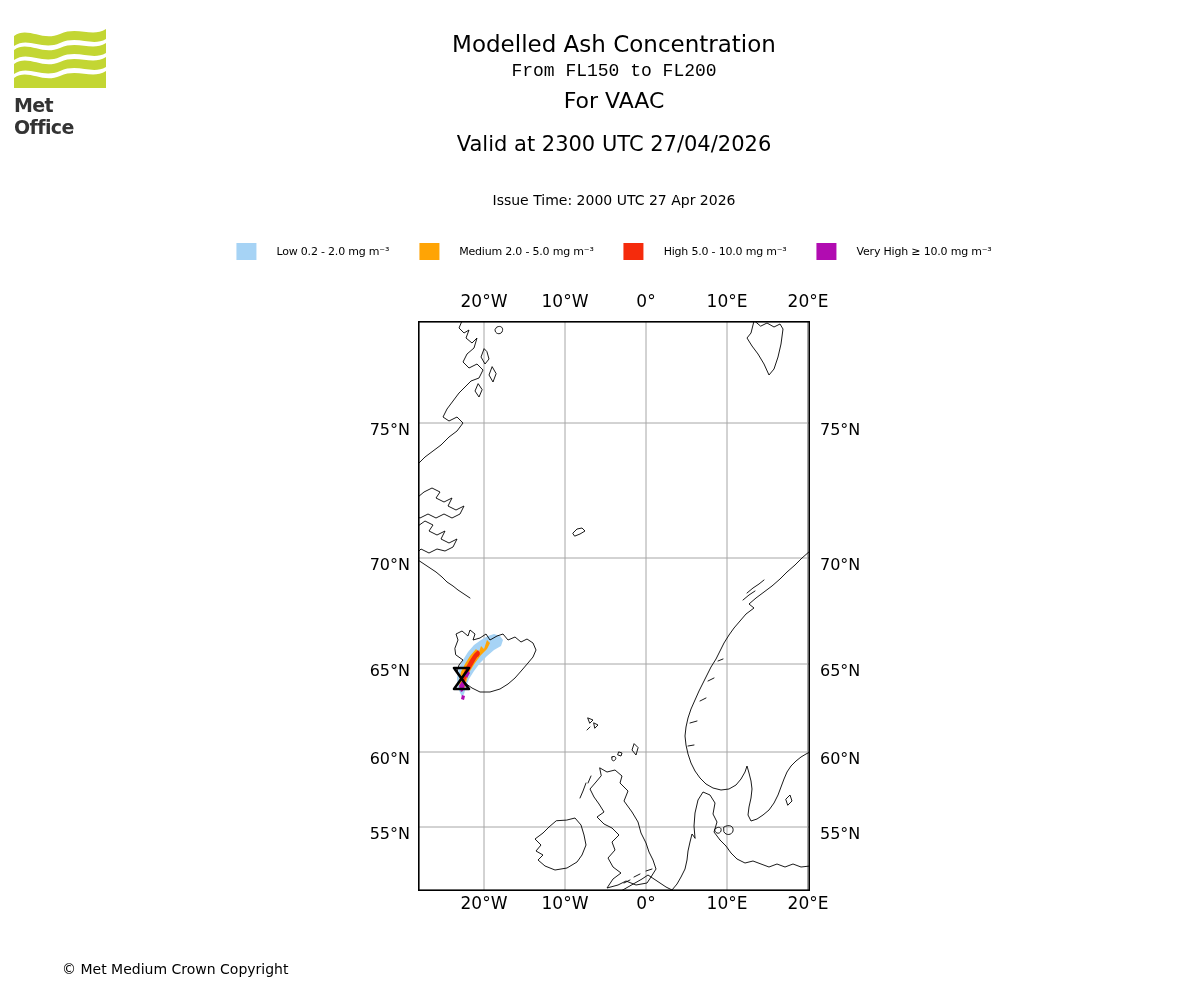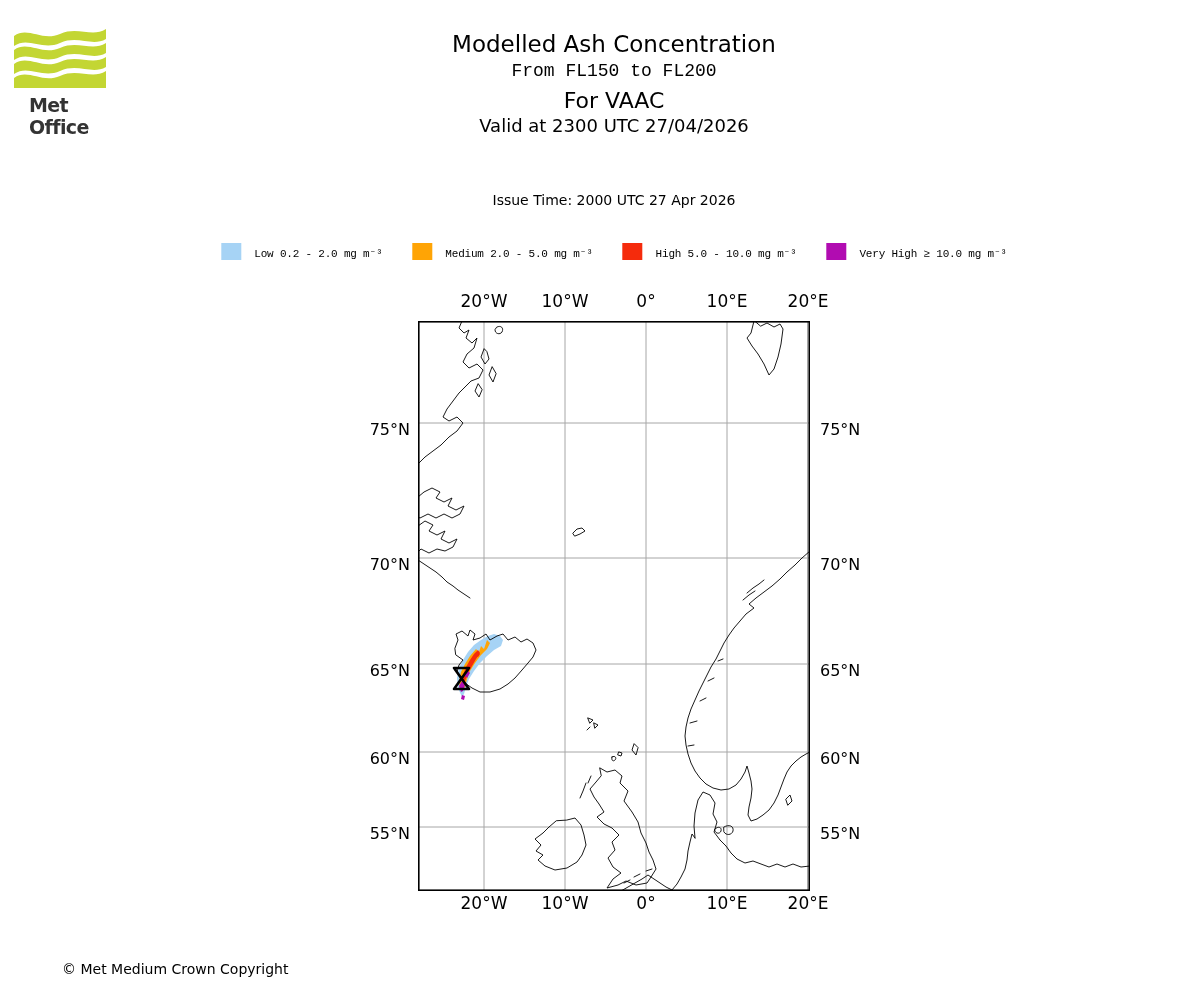--- a/index.html
+++ b/index.html
@@ -3,35 +3,35 @@
 <meta charset="utf-8">
 <style>
   * { margin:0; padding:0; box-sizing:border-box; }
   html,body { width:1200px; height:1000px; background:#ffffff;
     font-family:"DejaVu Sans","Liberation Sans",sans-serif; color:#000; }
   .abs { position:absolute; }
   #canvas { position:relative; width:1200px; height:1000px; background:#fff; overflow:hidden; }
 
   
   #logo { left:14px; top:22px; width:95px; }
-  #logo-text { font-size:19px; font-weight:bold; color:#333; letter-spacing:-0.6px; margin-top:2px;margin-left:15px; }
+  #logo-text { font-size:19px; font-weight:bold; color:#333; letter-spacing:-0.6px; margin-top:2px; }
 
   
   .ctr { left:614px; transform:translateX(-50%); white-space:nowrap; text-align:center; }
   #title        { top:31px;  font-size:23px; }
   #subtitle1    { top:61px;  font-size:18px;font-family:Liberation Mono, monospace; }
   #subtitle2    { top:88px;  font-size:22px; }
-  #subtitle3    { top:115px; font-size:18px; }
+  #subtitle3    { top:132px; font-size:21px; }
   #description  { top:159px; font-size:14px; }
   #issue-time   { top:192px; font-size:14px; }
   #test-banner  { top:212px; font-size:25px; letter-spacing:-0.5px; }
 
   
   #legend { top:243px; left:614px; transform:translateX(-50%); display:flex; gap:30px; align-items:flex-start; }
-  .legend-item { display:flex; align-items:flex-end; gap:13px;font-family:Liberation Mono, monospace; }
+  .legend-item { display:flex; align-items:center; gap:20px; }
   .legend-swatch { width:20px; height:17px; flex:0 0 auto; }
   .legend-label { font-size:11px; letter-spacing:-0.2px; white-space:nowrap; }
 
   
   #map-svg { left:418px; top:321px; }
   .lon-label { font-size:17px; transform:translateX(-50%); white-space:nowrap; }
   .lat-label { font-size:16px; width:62px; white-space:nowrap;margin-top:9px; }
   .lat-left  { left:348px; text-align:right; }
   .lat-right { left:820px; text-align:left; }
 

